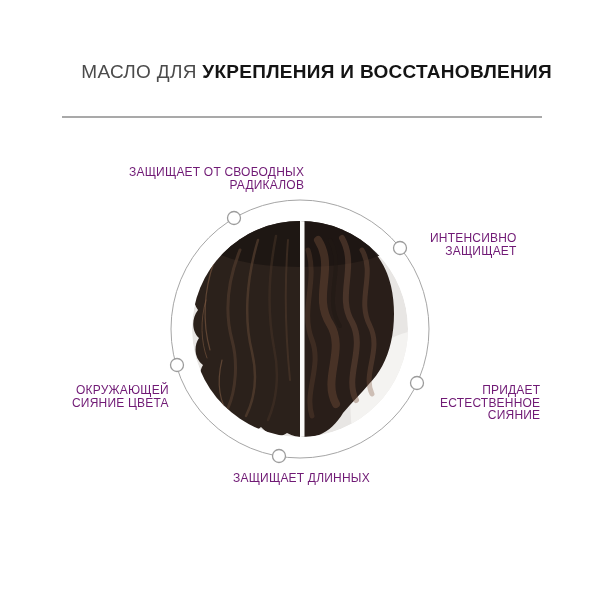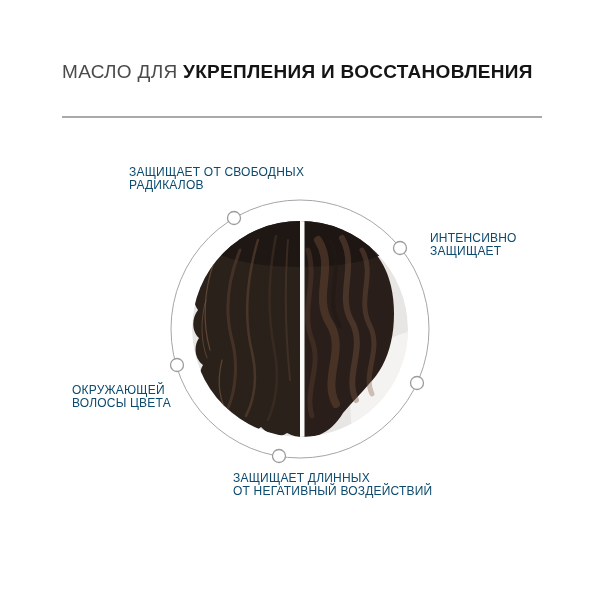--- a/index.html
+++ b/index.html
@@ -1,27 +1,28 @@
 <!DOCTYPE html>
 <html><head>
 <meta charset="utf-8">
 <style>
   html,body{margin:0;padding:0;background:#ffffff;}
   .stage{
     position:relative;width:600px;height:600px;background:#ffffff;overflow:hidden;
     font-family:"Liberation Sans",sans-serif;
+    text-align:right;
   }
   
   .title{position:absolute;left:62px;top:60px;width:490px;
     font-size:19px;line-height:23px;letter-spacing:0.3px;color:#4b4b4b;font-weight:400;}
   .title .bold{color:#141414;font-weight:700;}
   .rule{position:absolute;left:62px;top:116px;width:480px;height:1.5px;background:#a9a9a9;}
   
   .callout{position:absolute;font-size:12px;line-height:12.7px;letter-spacing:0.2px;
-    color:#0c4a6e;font-weight:400;white-space:nowrap;}
+    color:#701a75;font-weight:400;white-space:nowrap;}
   .callout div{display:block;}
   .co-free-radicals{left:129px;top:166px;}
   .co-moisture{left:430px;top:232px;}
   .co-color{left:72px;top:384px;}
   .co-shine{left:440px;top:384px;}
   .co-environment{left:233px;top:472px;}
   
   .figure-svg{position:absolute;left:0;top:0;}
 </style>
 </head>
@@ -100,22 +101,26 @@
     <div>РАДИКАЛОВ</div>
   </div>
 
   <div class="callout co-moisture">
     <div>ИНТЕНСИВНО</div>
     <div>ЗАЩИЩАЕТ</div>
   </div>
 
   <div class="callout co-color">
     <div>ОКРУЖАЮЩЕЙ</div>
-    <div>ВОЛОСЫ ЦВЕТА</div>
+    <div>СИЯНИЕ ЦВЕТА</div>
   </div>
 
+  <div class="callout co-shine">
+    <div>ПРИДАЕТ</div>
+    <div>ЕСТЕСТВЕННОЕ</div>
+    <div>СИЯНИЕ</div>
+  </div>
 
   <div class="callout co-environment">
     <div>ЗАЩИЩАЕТ ДЛИННЫХ</div>
-    <div>ОТ НЕГАТИВНЫЙ ВОЗДЕЙСТВИЙ</div>
   </div>
 
 </div>
 
 </body></html>

